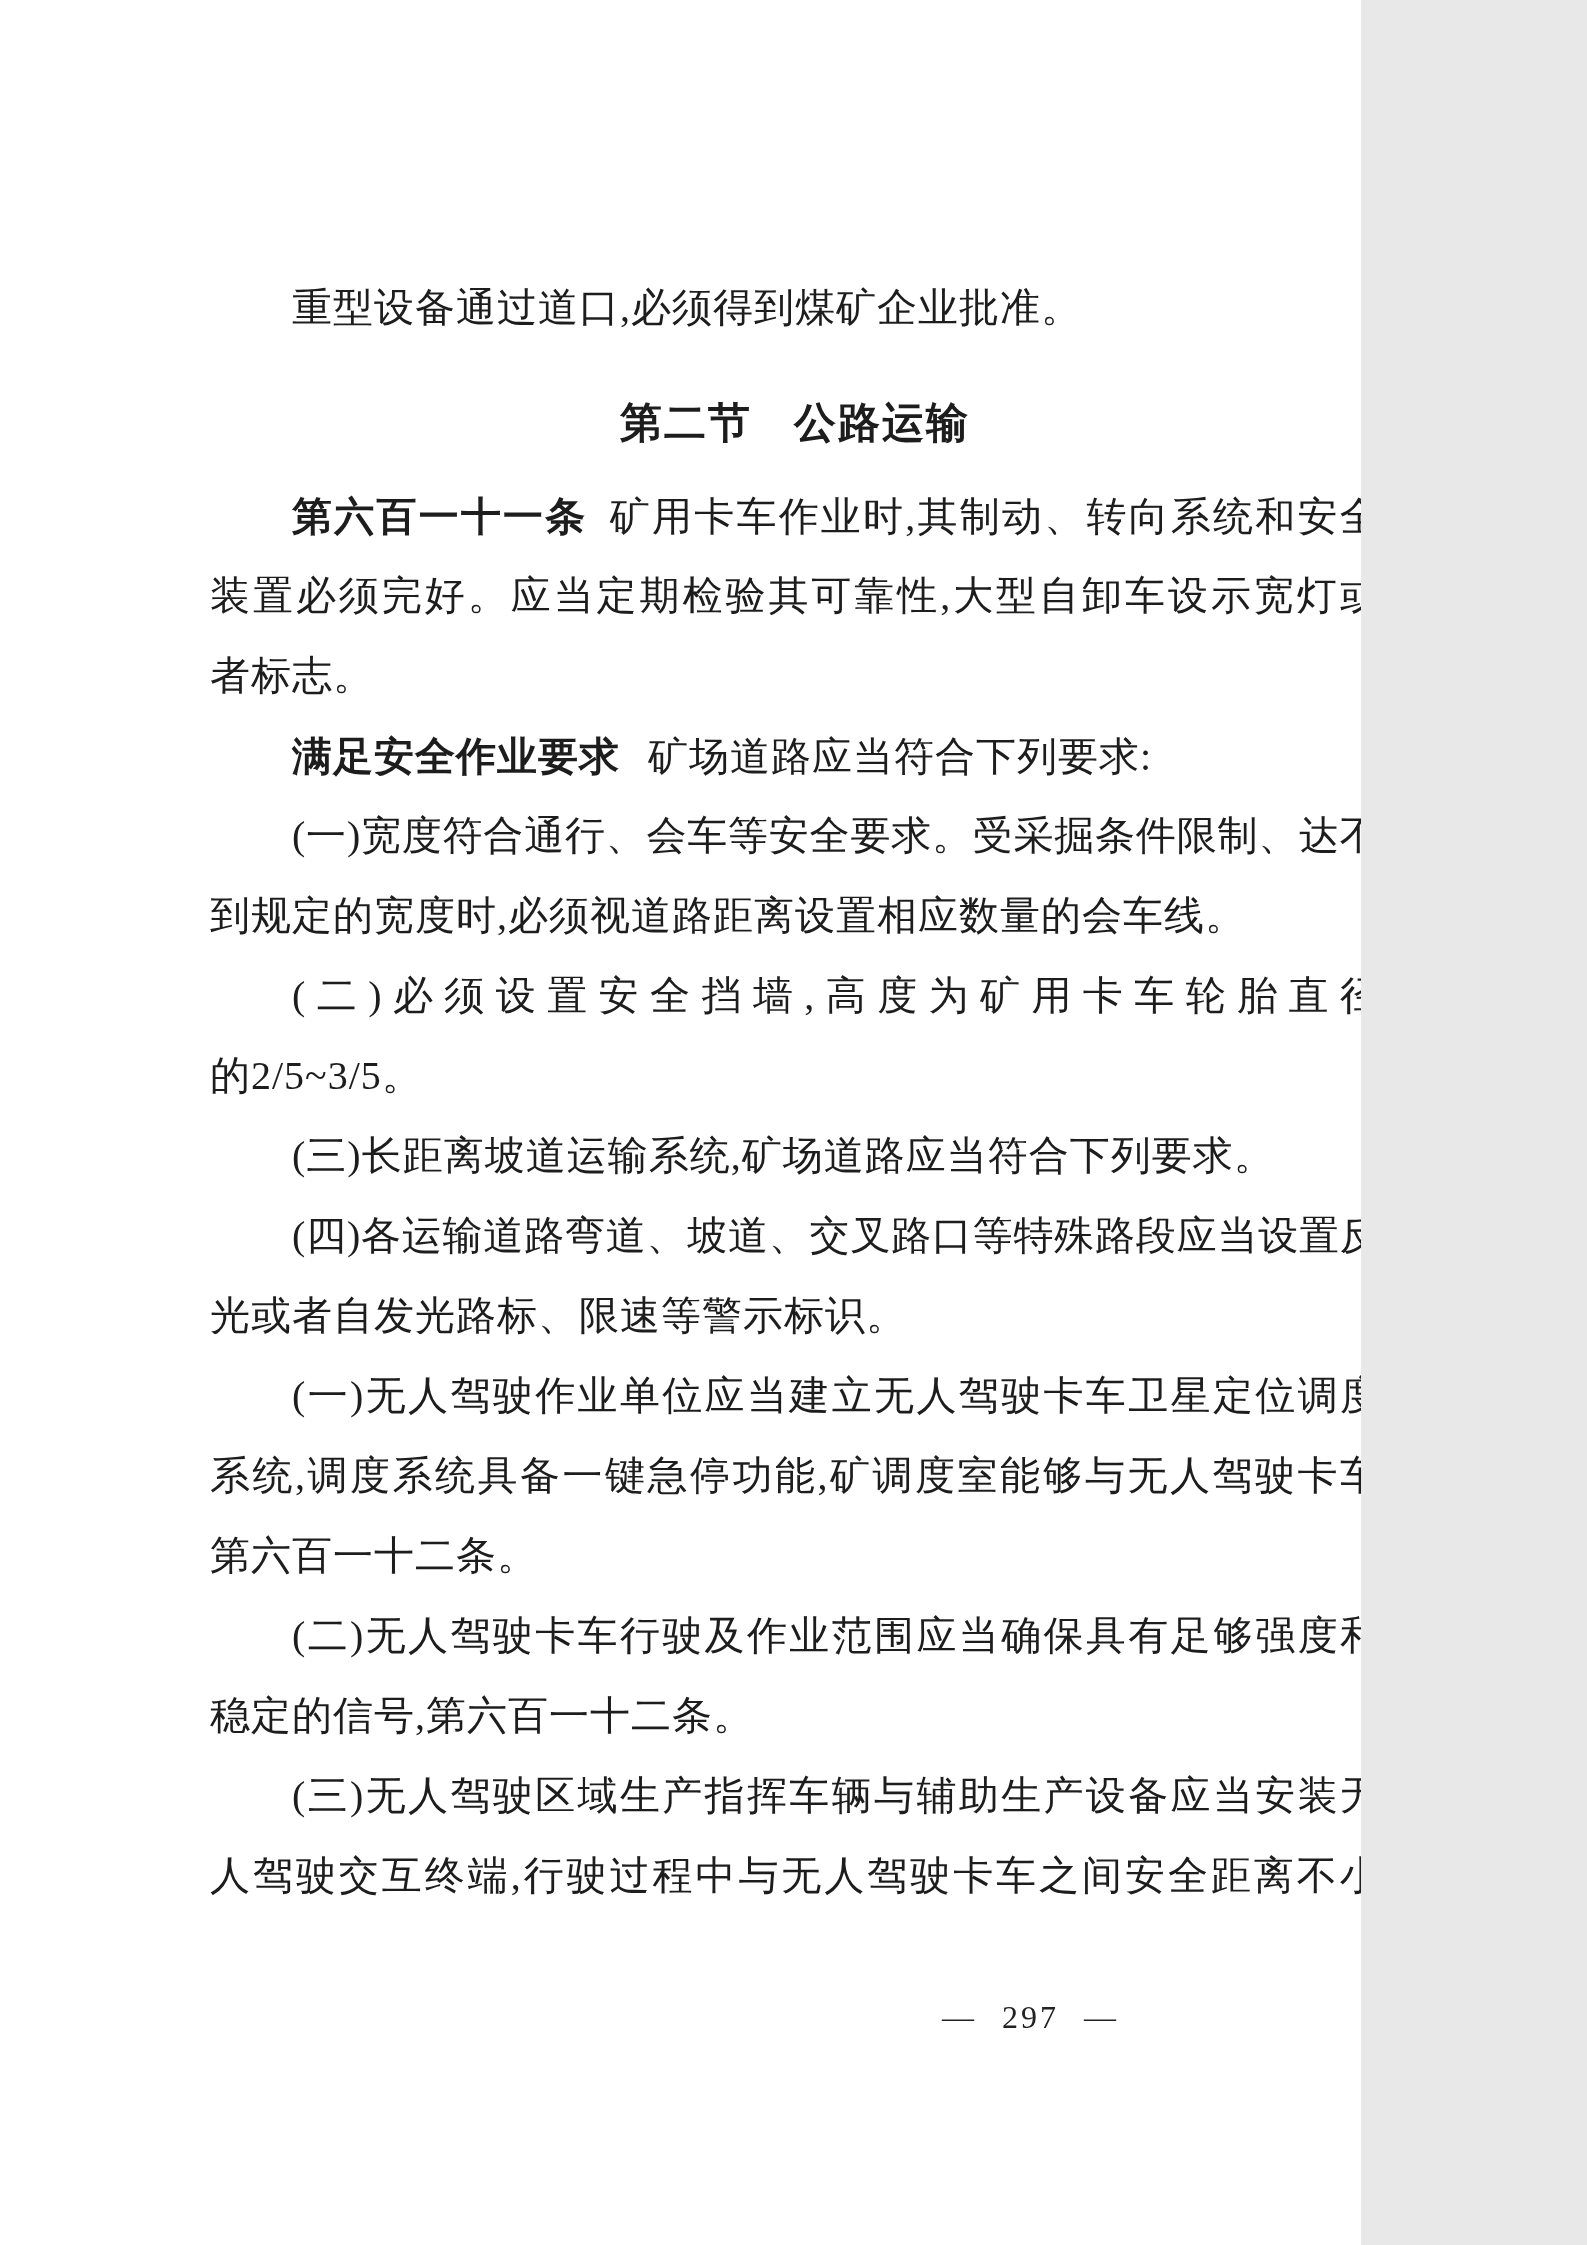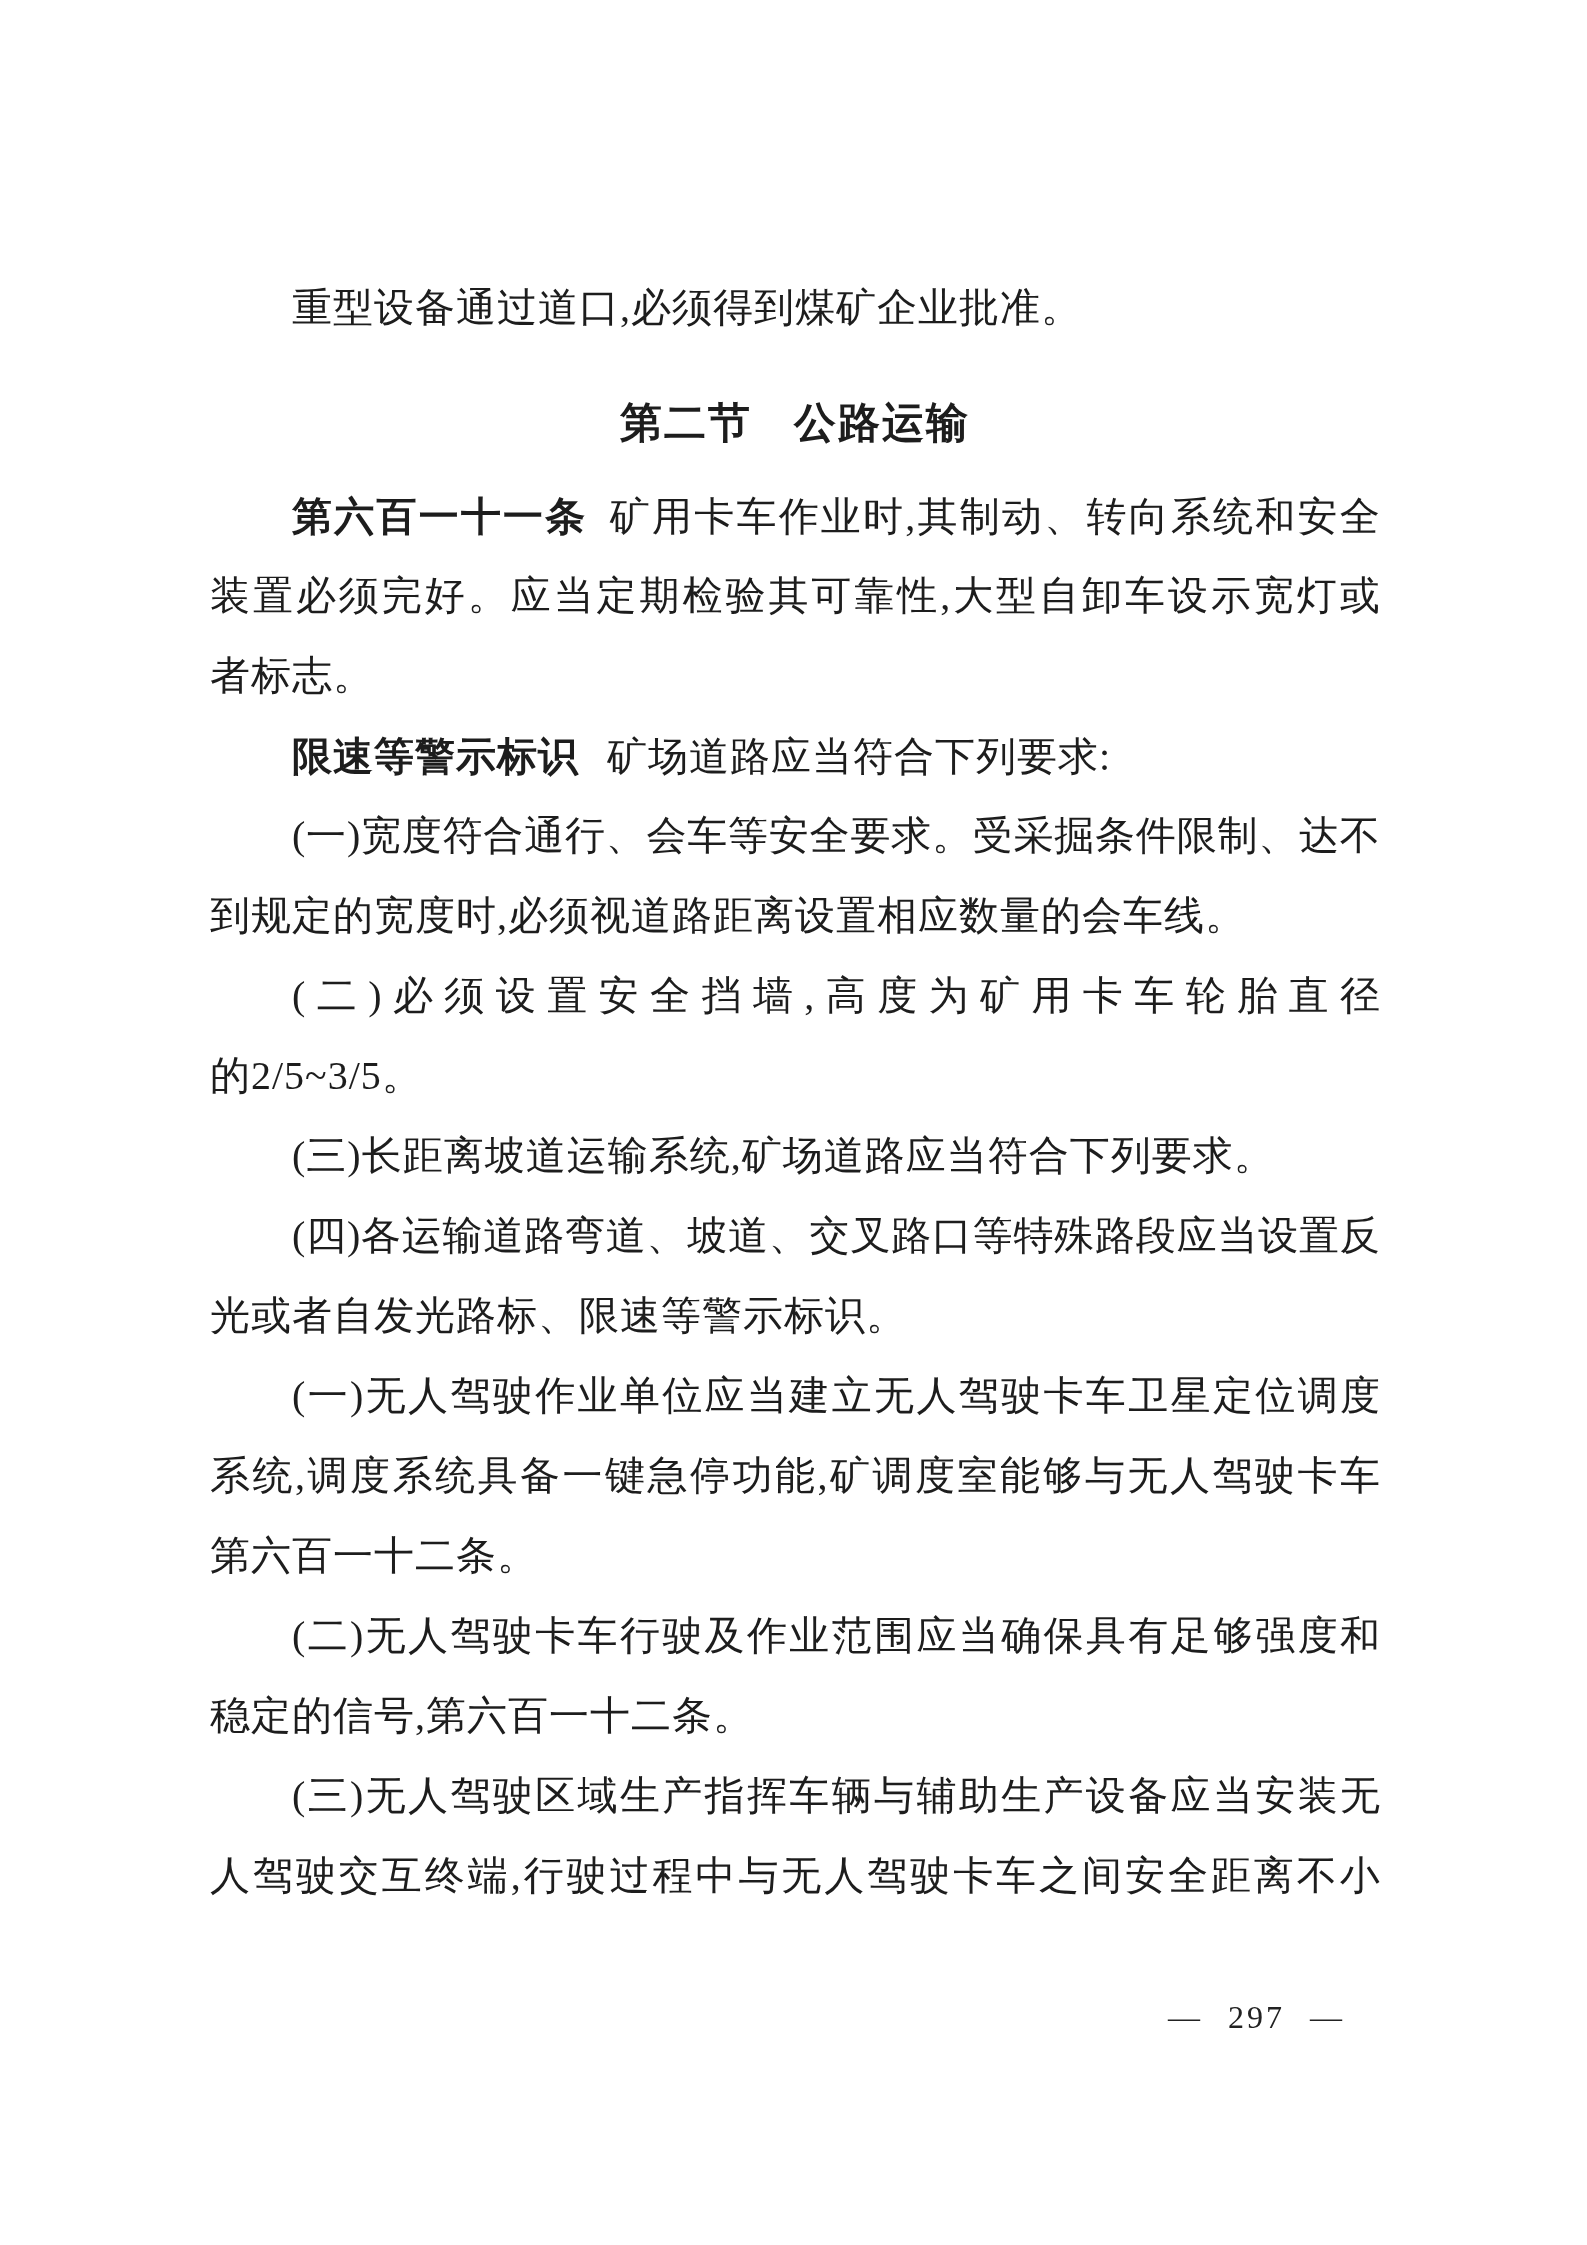--- a/index.html
+++ b/index.html
@@ -2,21 +2,21 @@
 <html><head>
 <meta charset="utf-8">
 <style>
   html, body {
     margin: 0;
     padding: 0;
     background: #e8e8e8;
   }
   .page {
     position: relative;
-    width: 1587px;
+    width: 1361px;
     height: 2245px;
     background: #ffffff;
     font-family: "Liberation Serif", "DejaVu Serif", serif;
     color: #1d1d1d;
     overflow: hidden;
   }
   .content {
     position: absolute;
     left: 210px;
     top: 268px;
@@ -137,21 +137,21 @@
         <span class="ch">自</span>
         <span class="ch">卸</span>
         <span class="ch">车</span>
         <span class="ch">设</span>
         <span class="ch">示</span>
         <span class="ch">宽</span>
         <span class="ch">灯</span>
         <span class="ch">或</span>
       </div>
       <div class="line"><span>者标志。</span></div>
-      <div class="line indent"><span class="art">限速等警示标识</span><span class="seg-gap"></span><span>矿场道路应当符合下列要求:</span></div>
+      <div class="line indent"><span class="art">满足安全作业要求</span><span class="seg-gap"></span><span>矿场道路应当符合下列要求:</span></div>
       <div class="line indent just">
         <span class="ch">(</span>
         <span class="ch">一</span>
         <span class="ch">)</span>
         <span class="ch">宽</span>
         <span class="ch">度</span>
         <span class="ch">符</span>
         <span class="ch">合</span>
         <span class="ch">通</span>
         <span class="ch">行</span>

